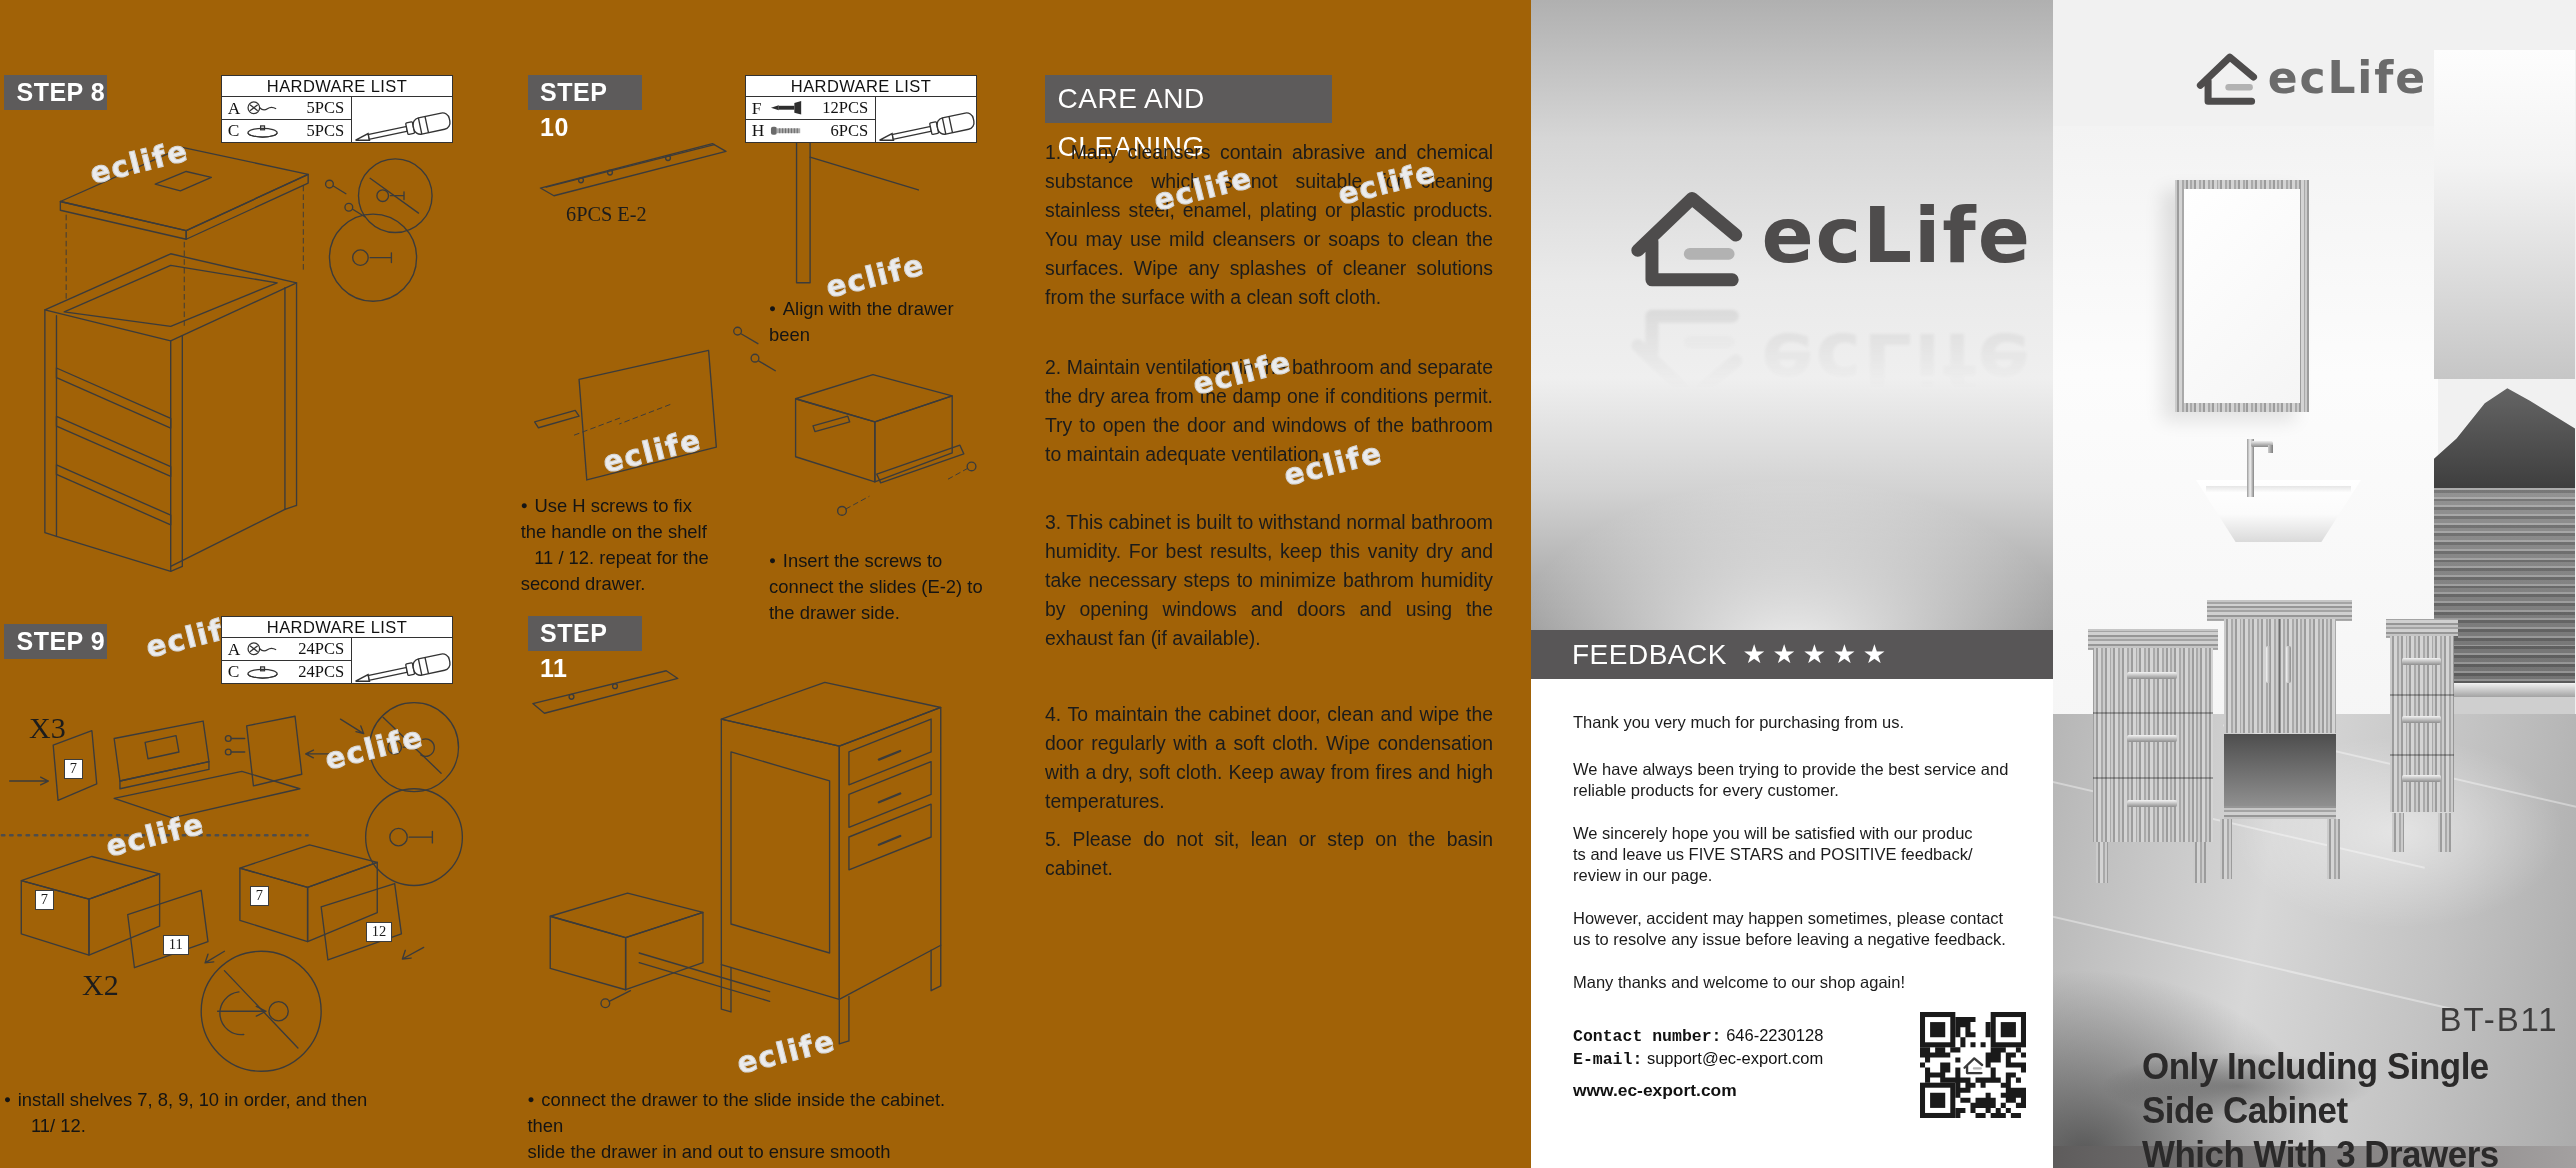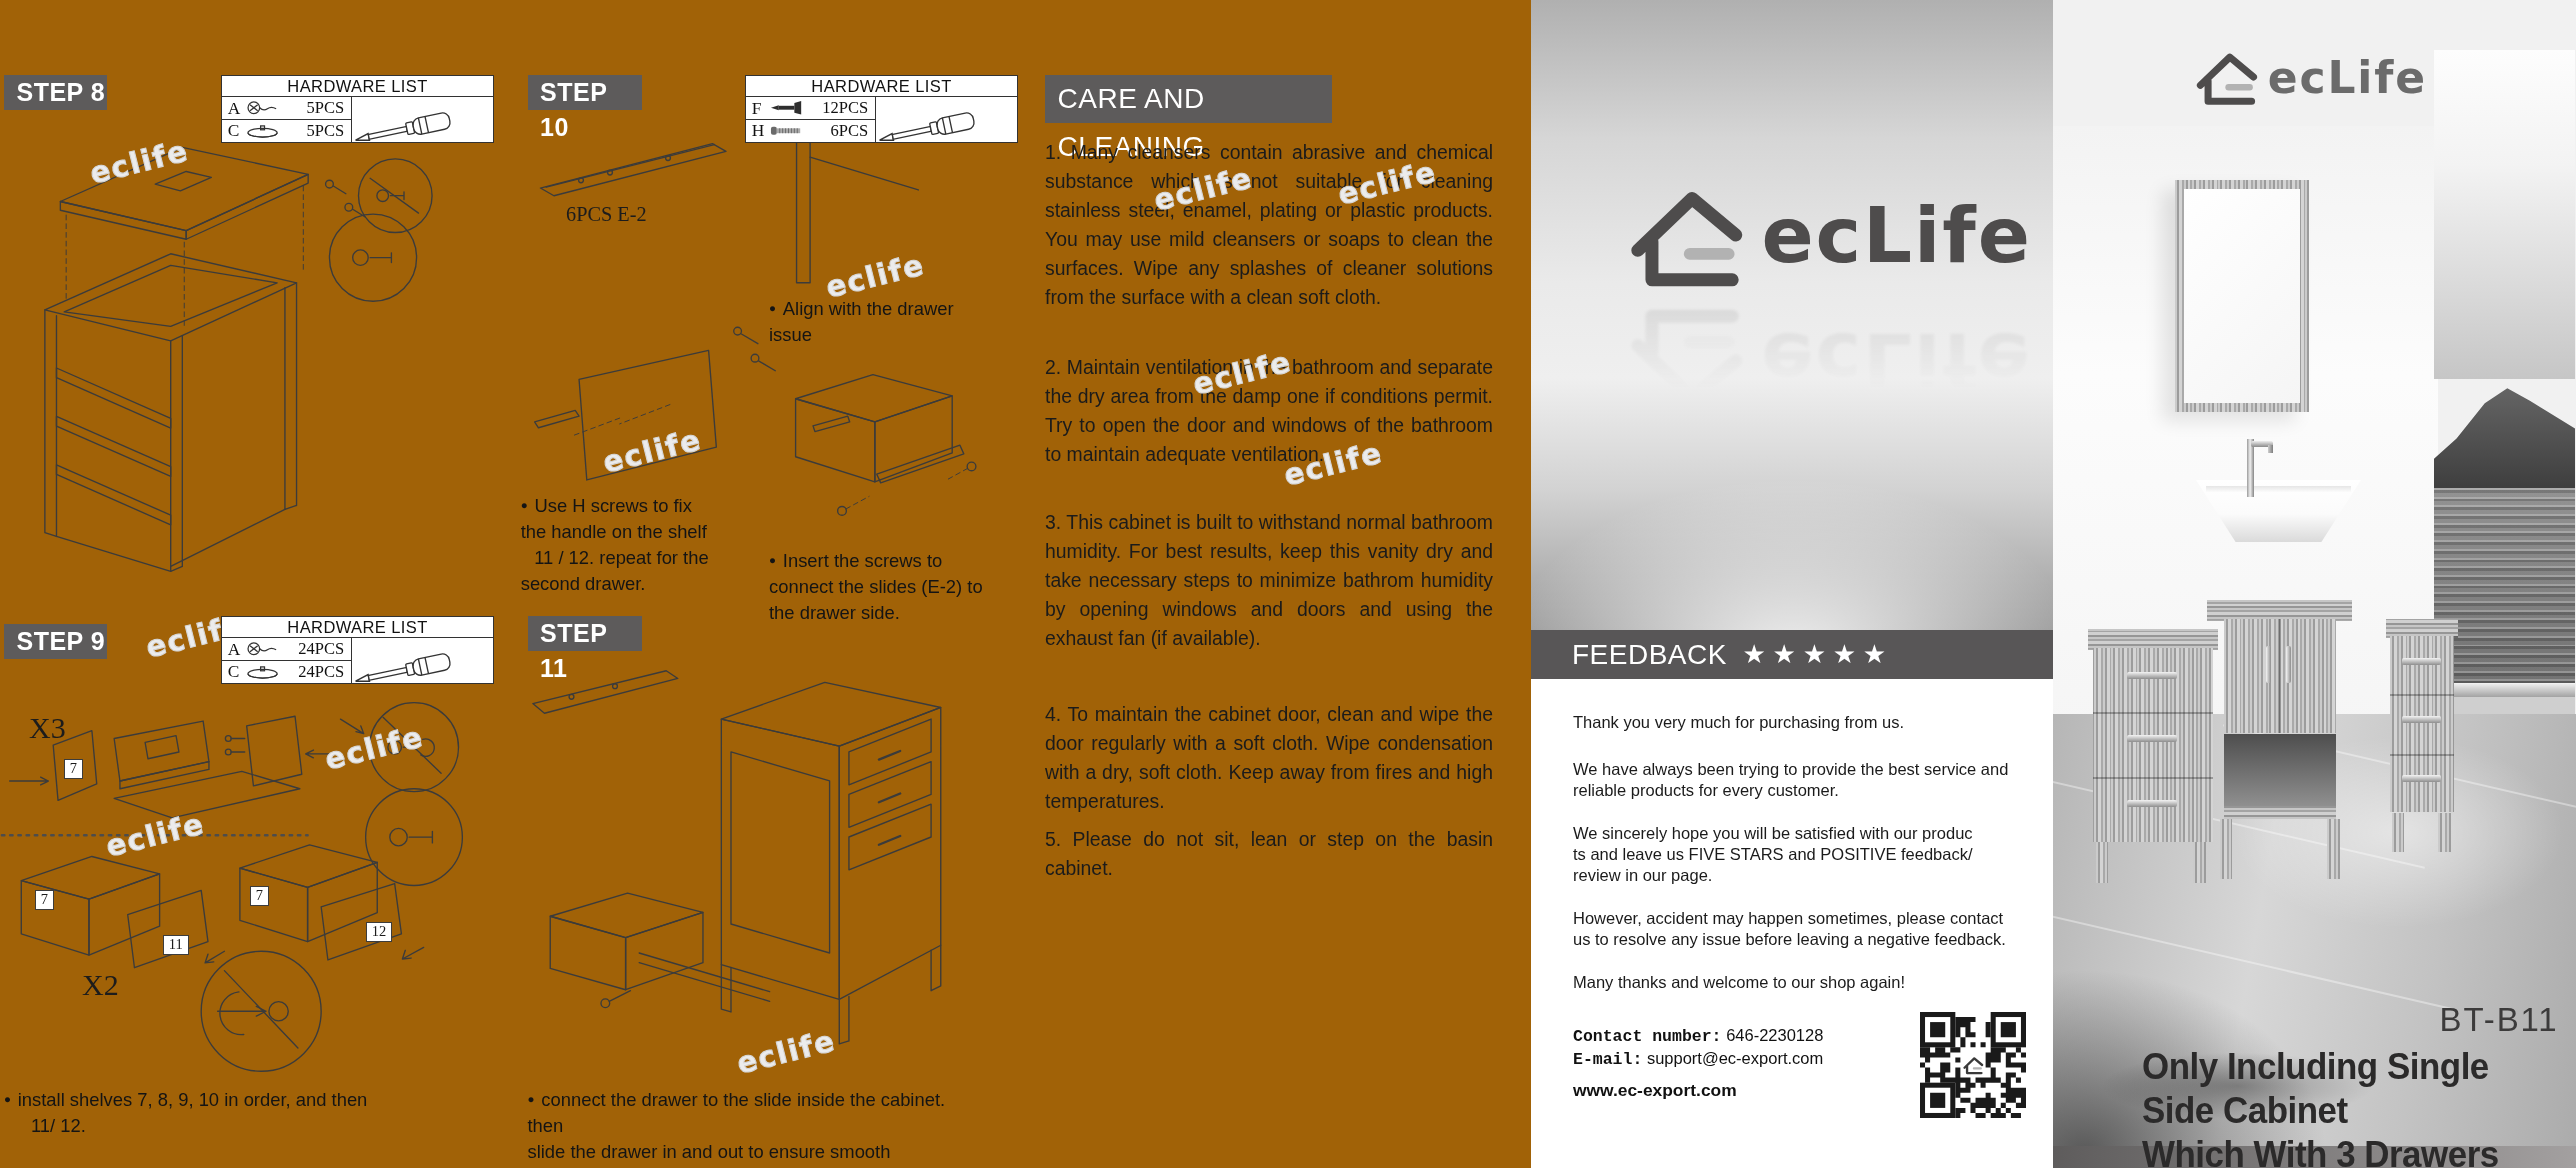--- a/index.html
+++ b/index.html
@@ -13,21 +13,21 @@
   .wm { position:absolute; font-weight:700; font-size:29px; font-family:"DejaVu Sans",sans-serif;
         color:#ececec; -webkit-text-stroke:1.1px #d6d6d6; transform:rotate(-14deg); letter-spacing:1.9px;
         pointer-events:none; z-index:3; }
   .note { position:absolute; font-size:18.4px; color:#141414; line-height:26px; z-index:4; }
   .note .bl::before { content:"●"; font-size:11.6px; vertical-align:2.9px; margin-right:6.8px; }
   .plabel { position:absolute; border:1.3px solid #3c3c3c; font-family:"Liberation Serif",serif;
             font-size:14.5px; line-height:1.1; padding:1px 4.8px; background:#fff; color:#1c1c1c; z-index:5; }
   .xlabel { position:absolute; font-family:"Liberation Serif",serif; font-size:30px; color:#1c1c1c; z-index:5; }
 
   
-  .hwtable { position:absolute; width:273px; border:1.9px solid #323232; background:#fff; z-index:4; }
+  .hwtable { position:absolute; width:232px; border:1.9px solid #323232; background:#fff; z-index:4; }
   .hw-title { font-size:16.5px; text-align:center; border-bottom:1.9px solid #323232; height:21px; line-height:20.3px; letter-spacing:0.4px; color:#111; }
   .hw-body { display:flex; height:45px; }
   .hw-left { width:129px; display:flex; flex-direction:column; }
   .hw-row { height:22px; display:flex; align-items:center; padding-left:5.8px; }
   .hw-row + .hw-row { border-top:1.5px solid #323232; }
   .hw-key { font-family:"Liberation Serif",serif; font-size:17.4px; width:17.4px; color:#111; }
   .hw-icon { width:39px; height:15.5px; }
   .hw-qty { margin-left:auto; padding-right:6.8px; font-family:"Liberation Serif",serif; font-size:16.5px; color:#111; }
   .hw-tool { flex:1; border-left:1.5px solid #323232; position:relative; }
   .hw-tool svg { position:absolute; left:0; top:1px; width:101px; height:43px; }
@@ -390,21 +390,21 @@
             <path class="dash" d="M334,396 l24,-13"></path>
           <circle cx="464" cy="352" r="4.5"></circle>
             <path class="dash" d="M460,354 l-20,11"></path>
         </g>
       </svg>
     </div>
     <span style="position:absolute;left:53px;top:203px;font-family:'Liberation Serif',serif;font-size:20.3px;color:#1c1c1c;z-index:4;">6PCS  E-2</span>
 
     <div class="note" style="left:256px;top:295px;width:213px;">
       <div class="bl">Align with the drawer</div>
-      <div>issue</div>
+      <div>been</div>
     </div>
 
     <div class="note" style="left:7.7px;top:492px;width:223px;">
       <div class="bl">Use H screws to fix</div>
       <div>the handle on the shelf</div>
       <div style="padding-left:13.5px;">11 /    12. repeat for the</div>
       <div>second drawer.</div>
     </div>
 
     <div class="note" style="left:256px;top:547px;width:218px;">

